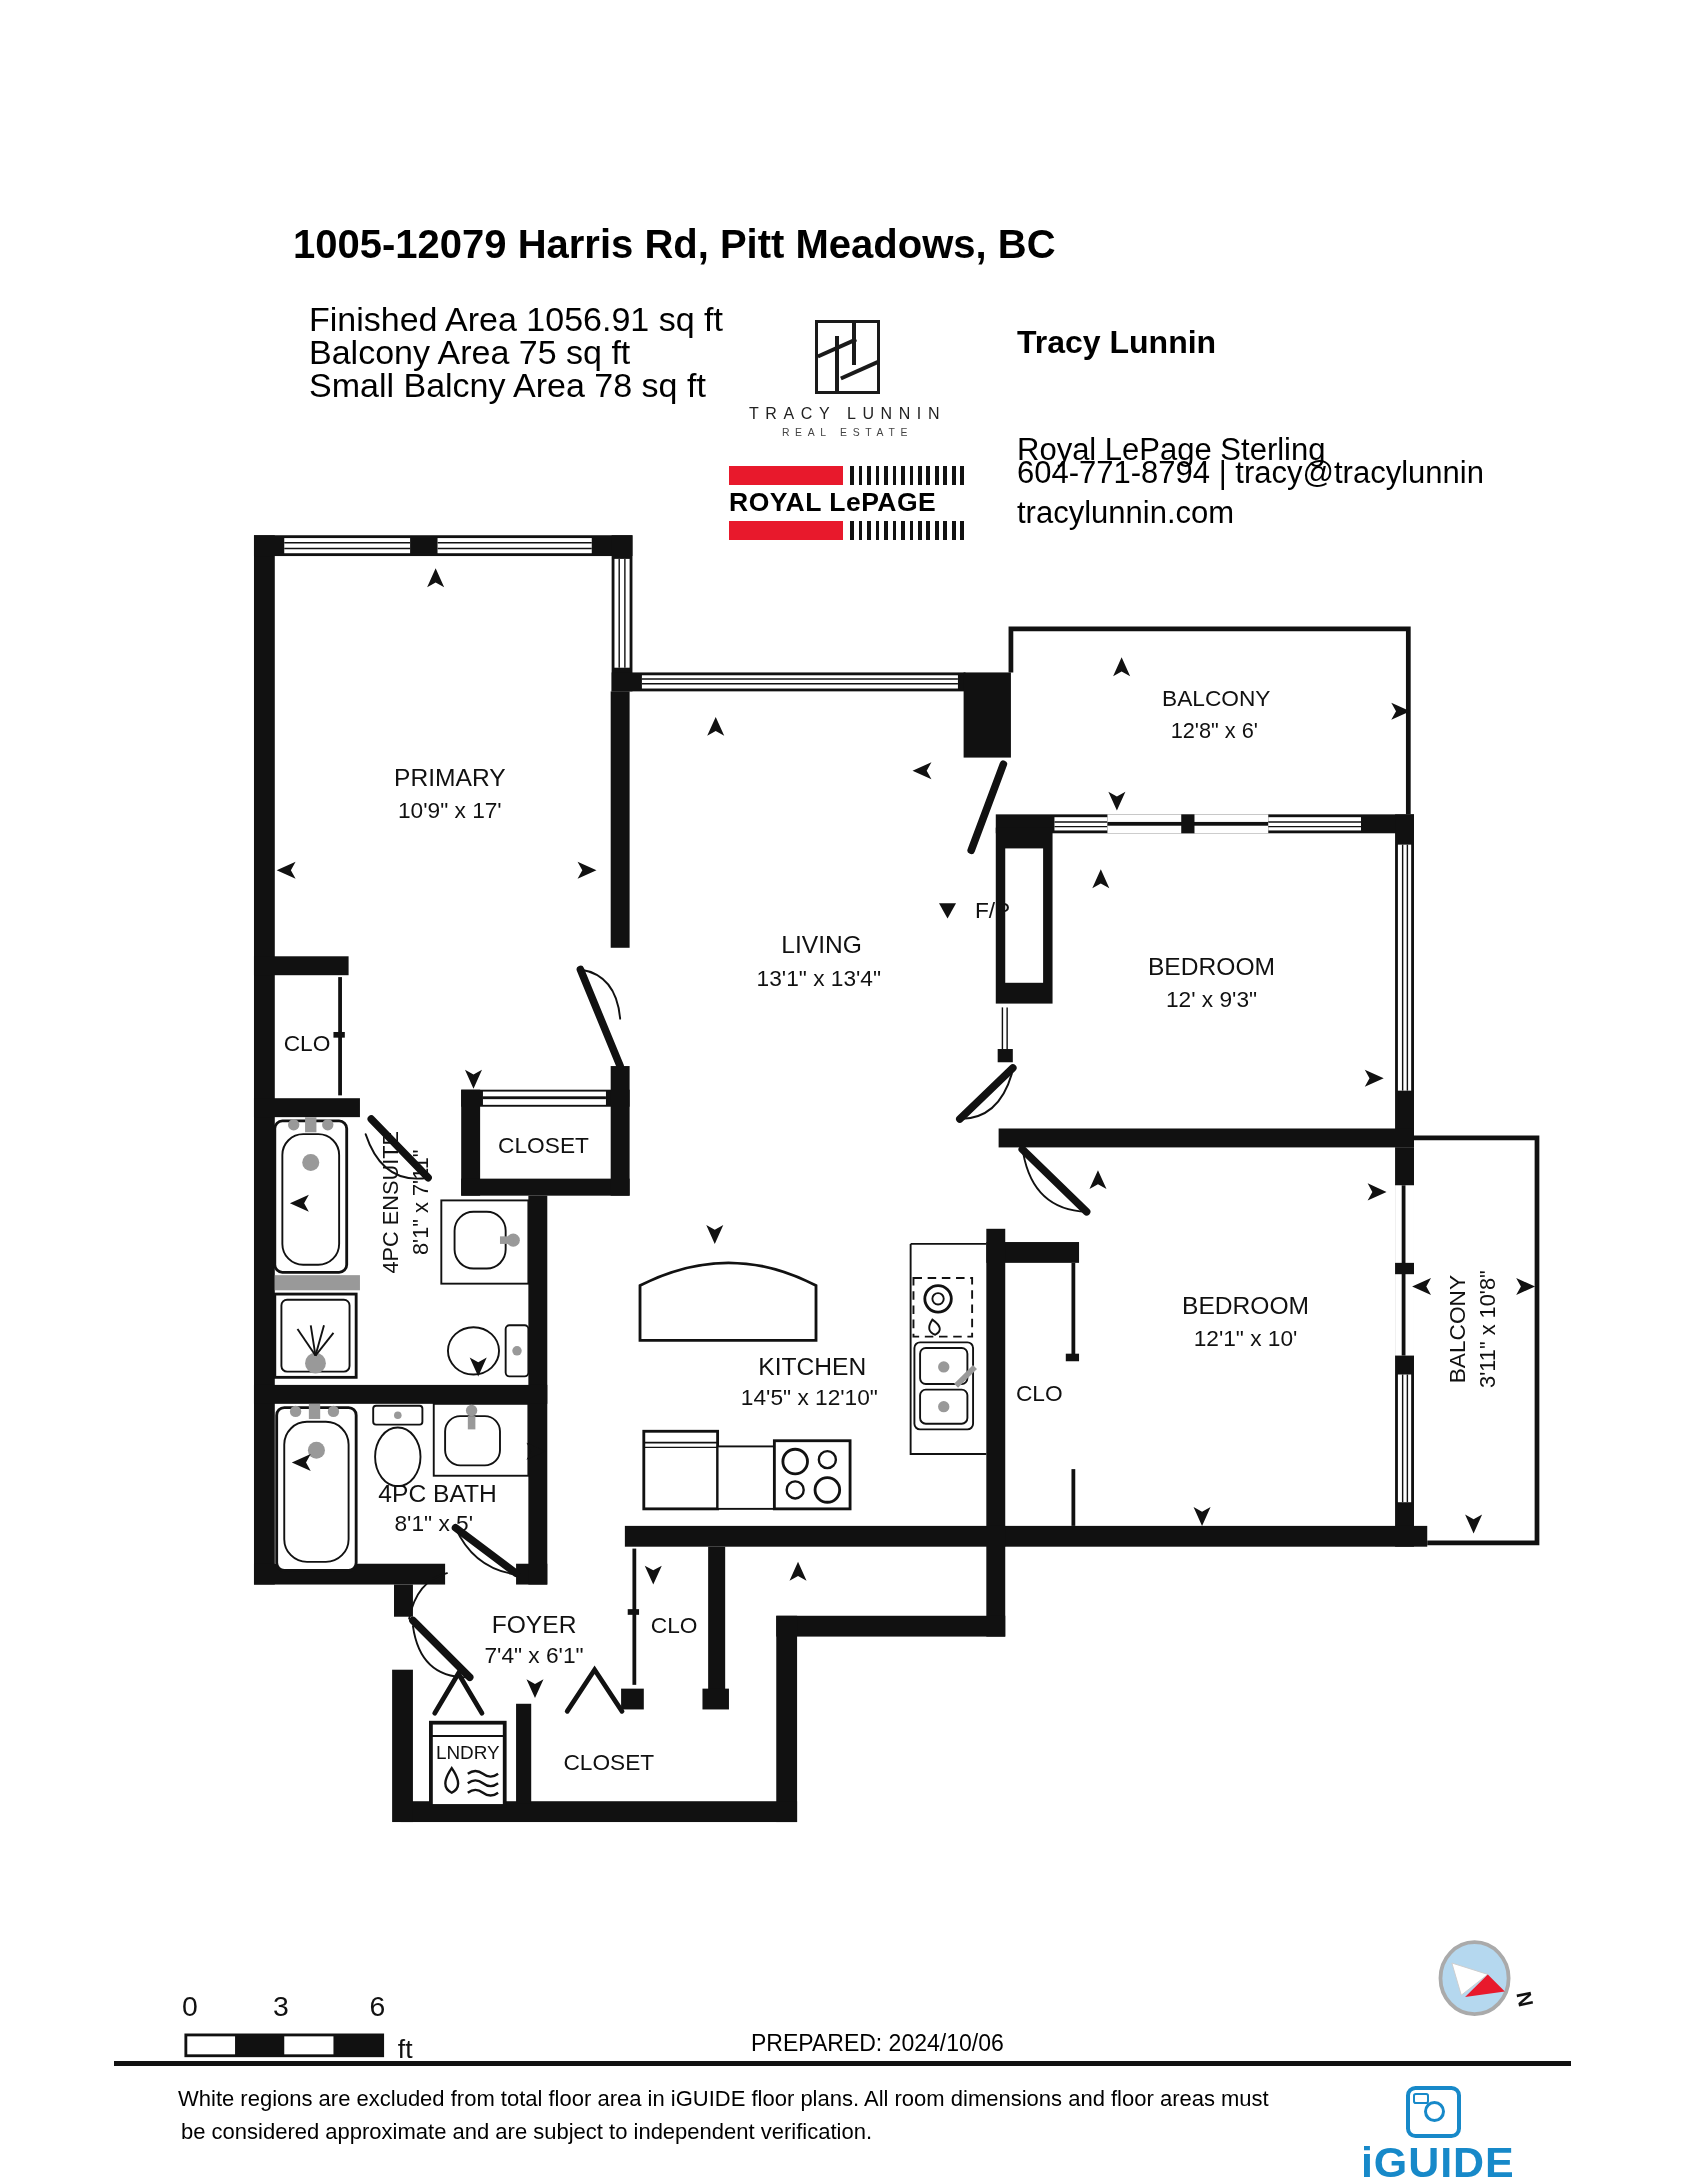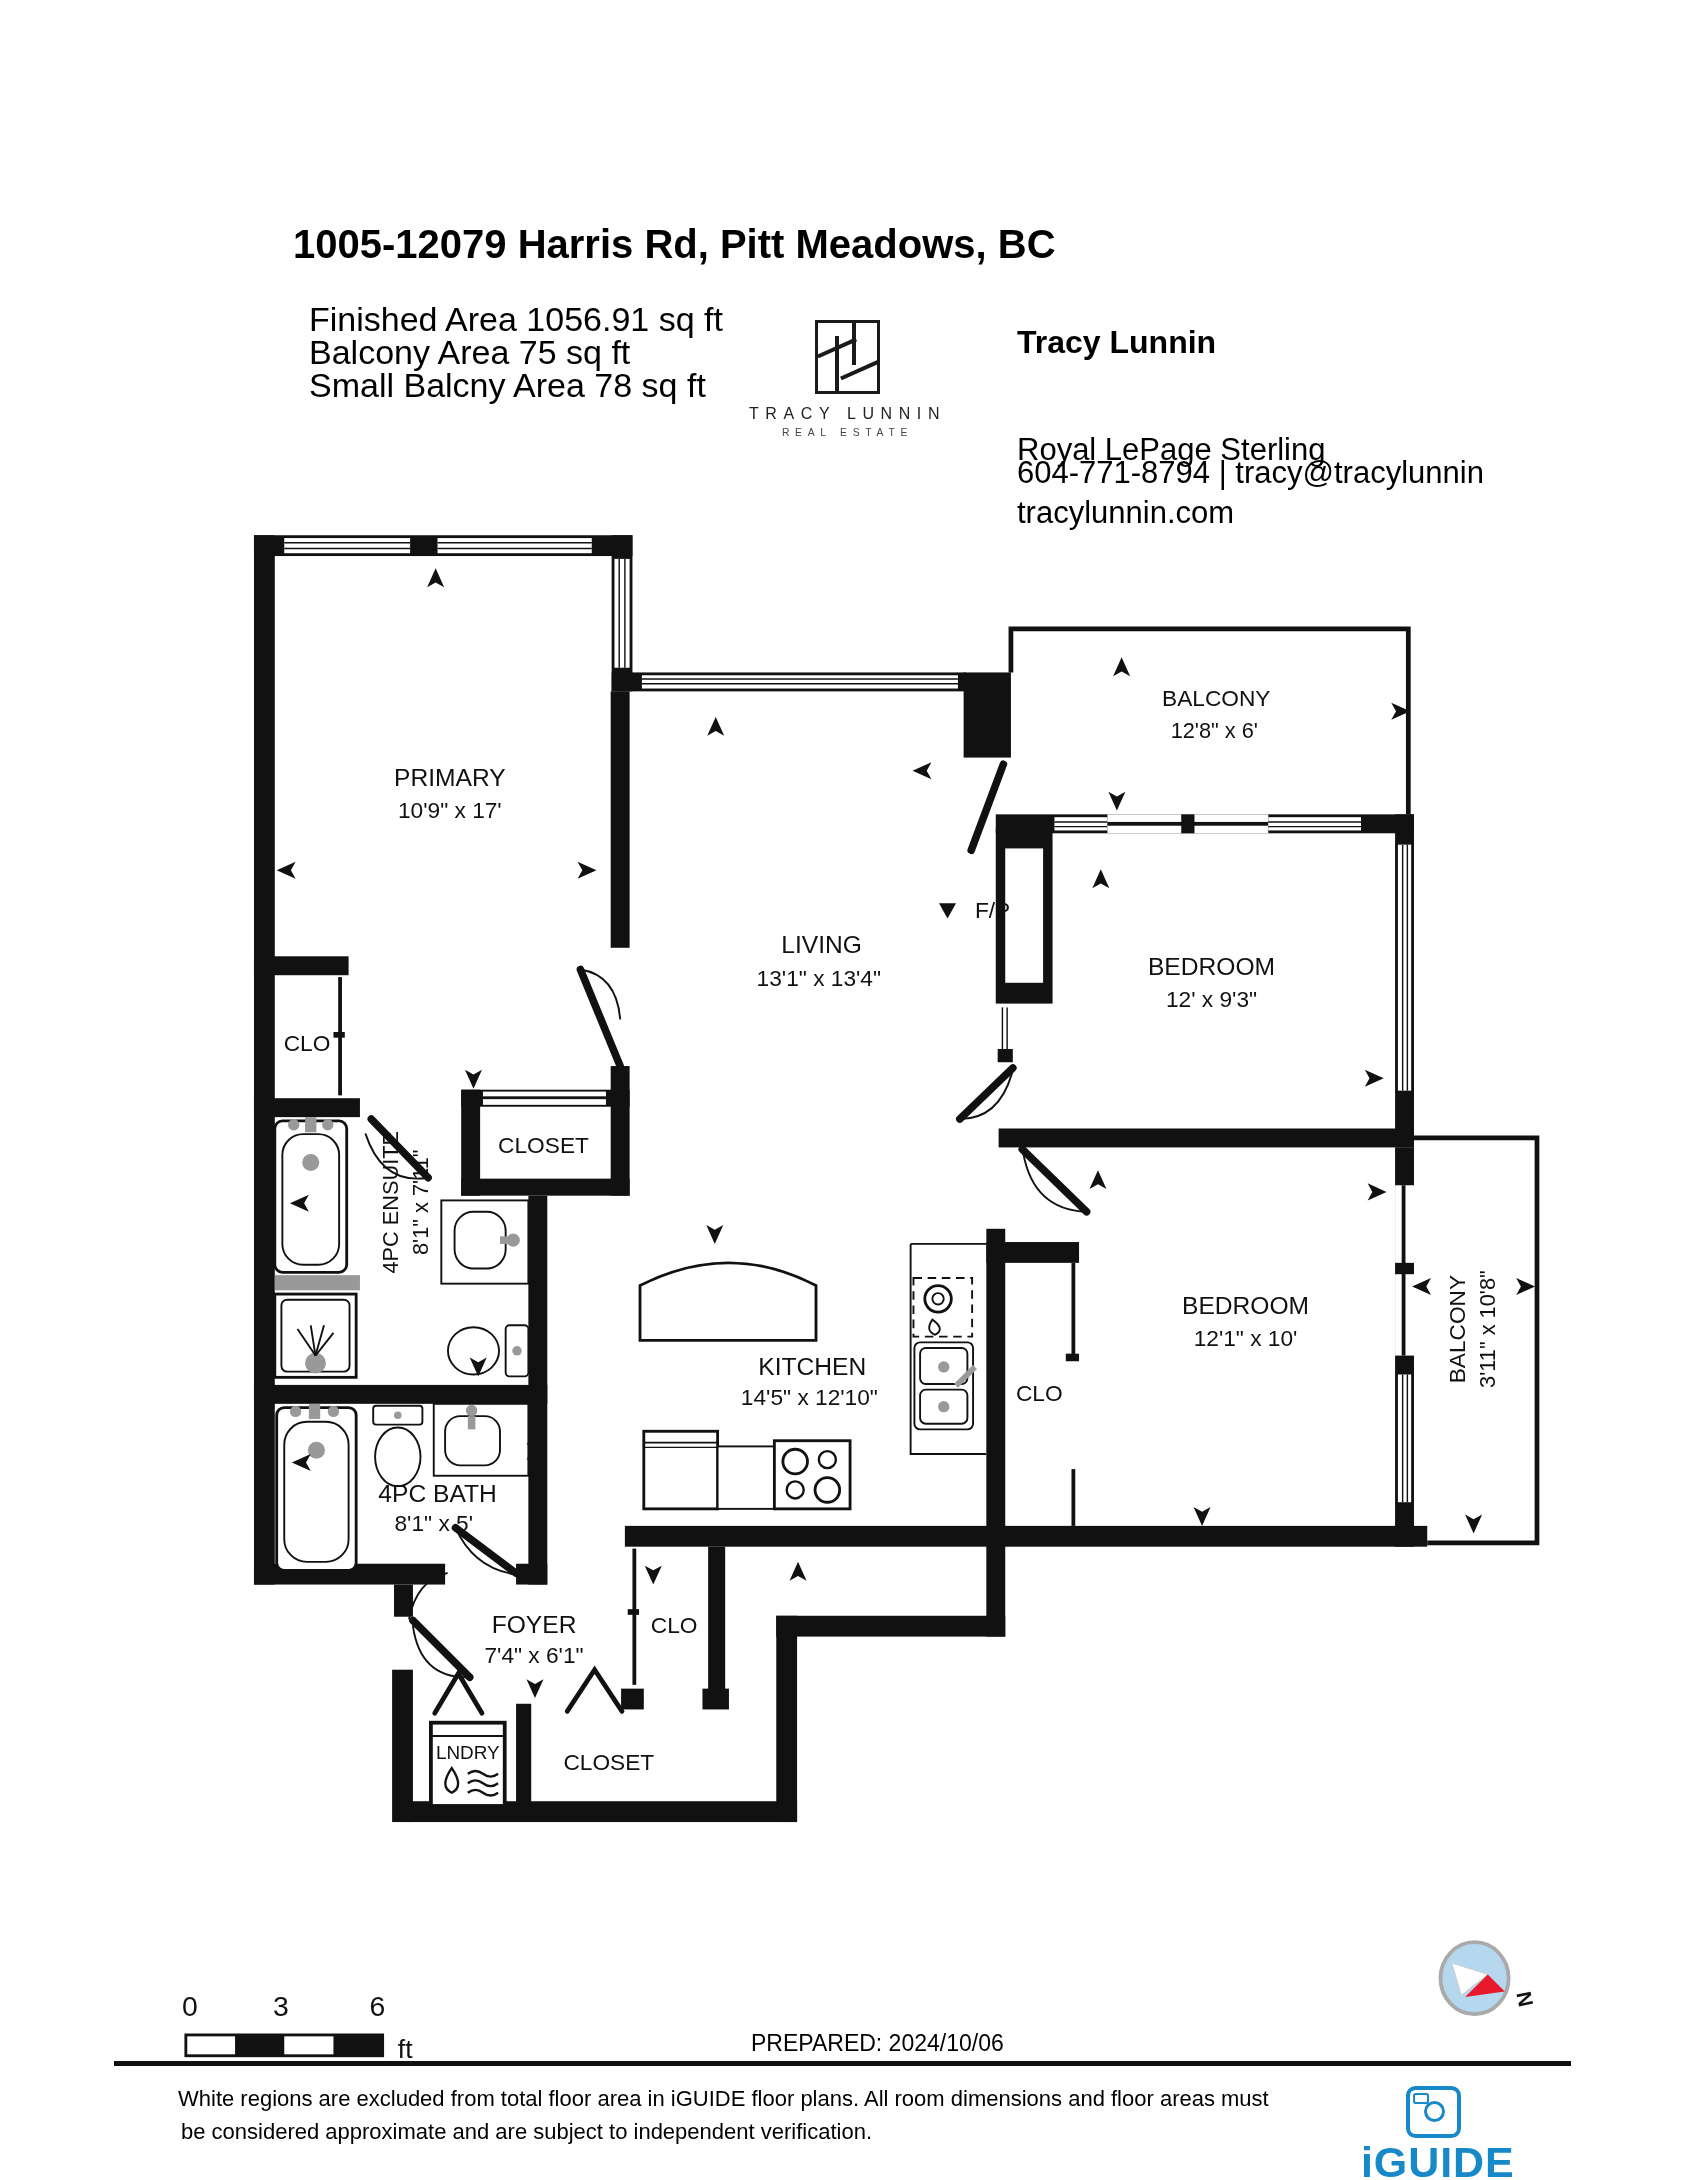--- a/index.html
+++ b/index.html
@@ -58,20 +58,33 @@
     <div id="tl-mark">
       <span class="v1"></span>
         <span class="v2"></span>
         <span class="d1"></span>
         <span class="d2"></span>
     </div>
     <div id="tl-name">TRACY LUNNIN</div>
     <div id="tl-sub">REAL ESTATE</div>
   </div>
 
+  <div id="rlp" class="abs">
+    <div class="rlp-row">
+      <div class="rlp-red"></div>
+        <div class="rlp-gap"></div>
+        <div class="rlp-stripes"></div>
+    </div>
+    <div id="rlp-text">ROYAL LePAGE</div>
+    <div class="rlp-row">
+      <div class="rlp-red"></div>
+        <div class="rlp-gap"></div>
+        <div class="rlp-stripes"></div>
+    </div>
+  </div>
 
   <div id="agent-name" class="abs">Tracy Lunnin</div>
   <div id="agent-brokerage" class="abs">Royal LePage Sterling</div>
   <div id="agent-contact" class="abs">604-771-8794 | tracy@tracylunnin</div>
   <div id="agent-site" class="abs">tracylunnin.com</div>
 
   <svg class="abs" style="left:0;top:0" width="1685" height="2180" viewBox="0 0 1780 2304">
 
     <g fill="#111">
       <rect x="268" y="553" width="22" height="1109"></rect>

